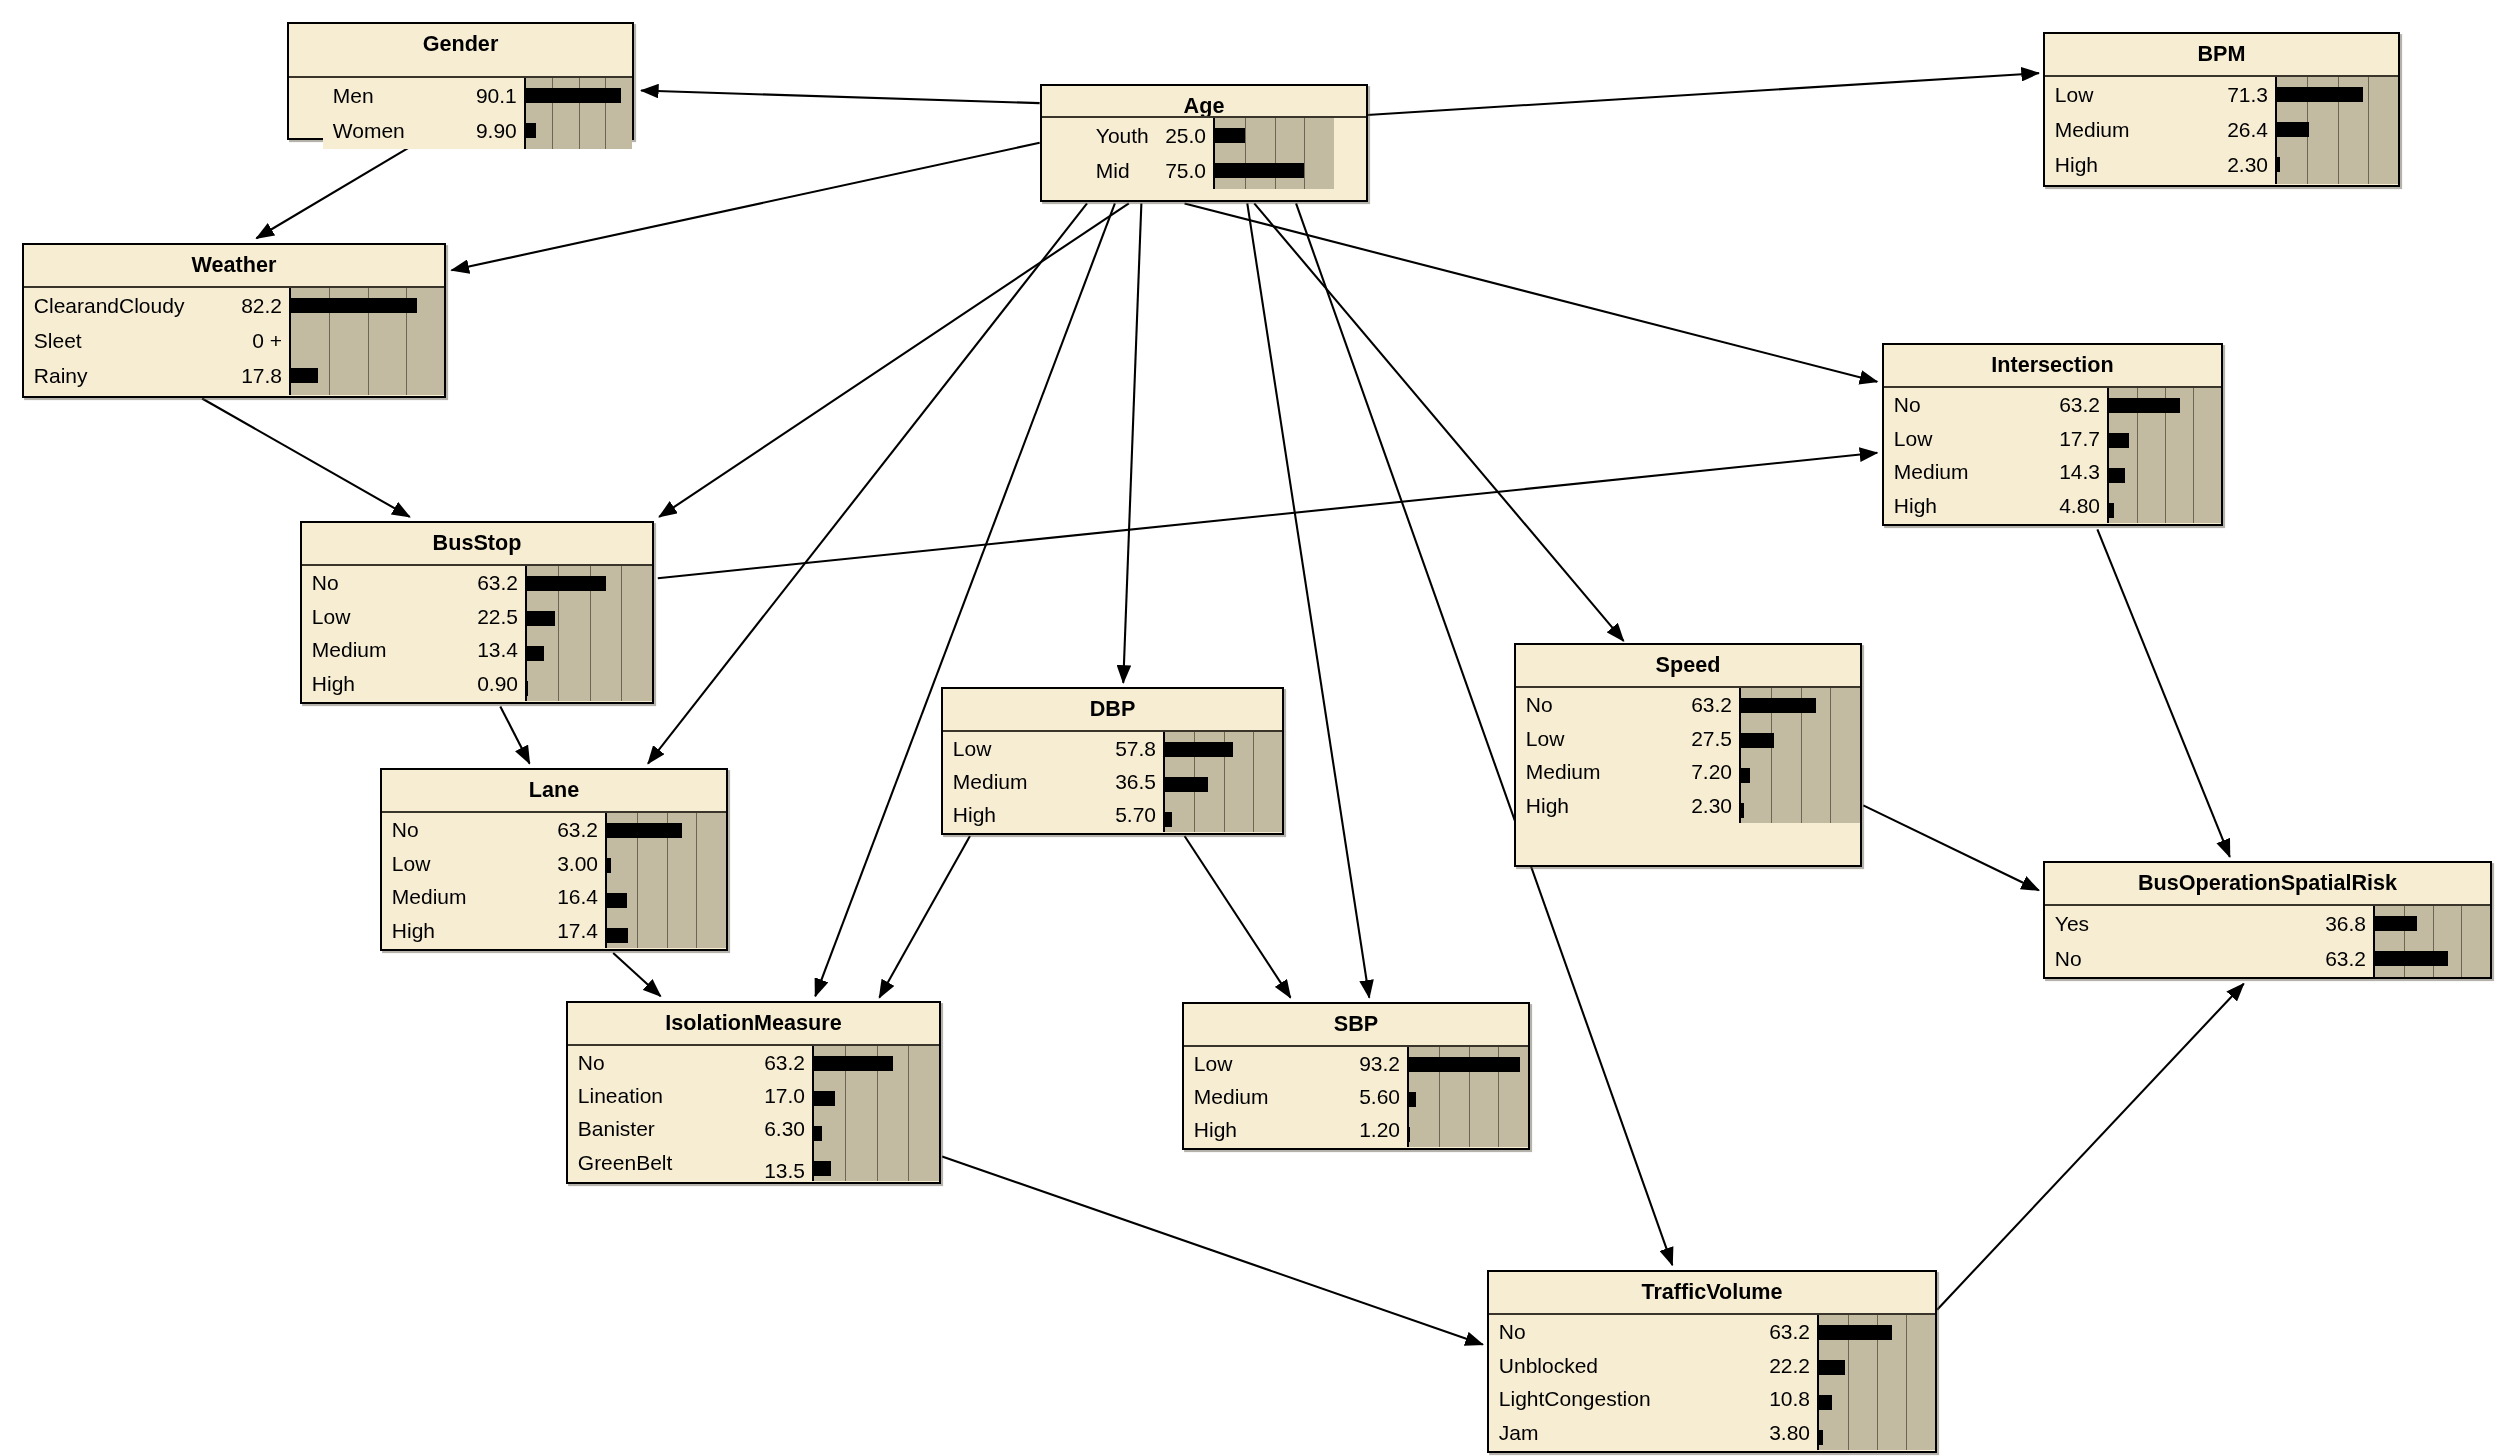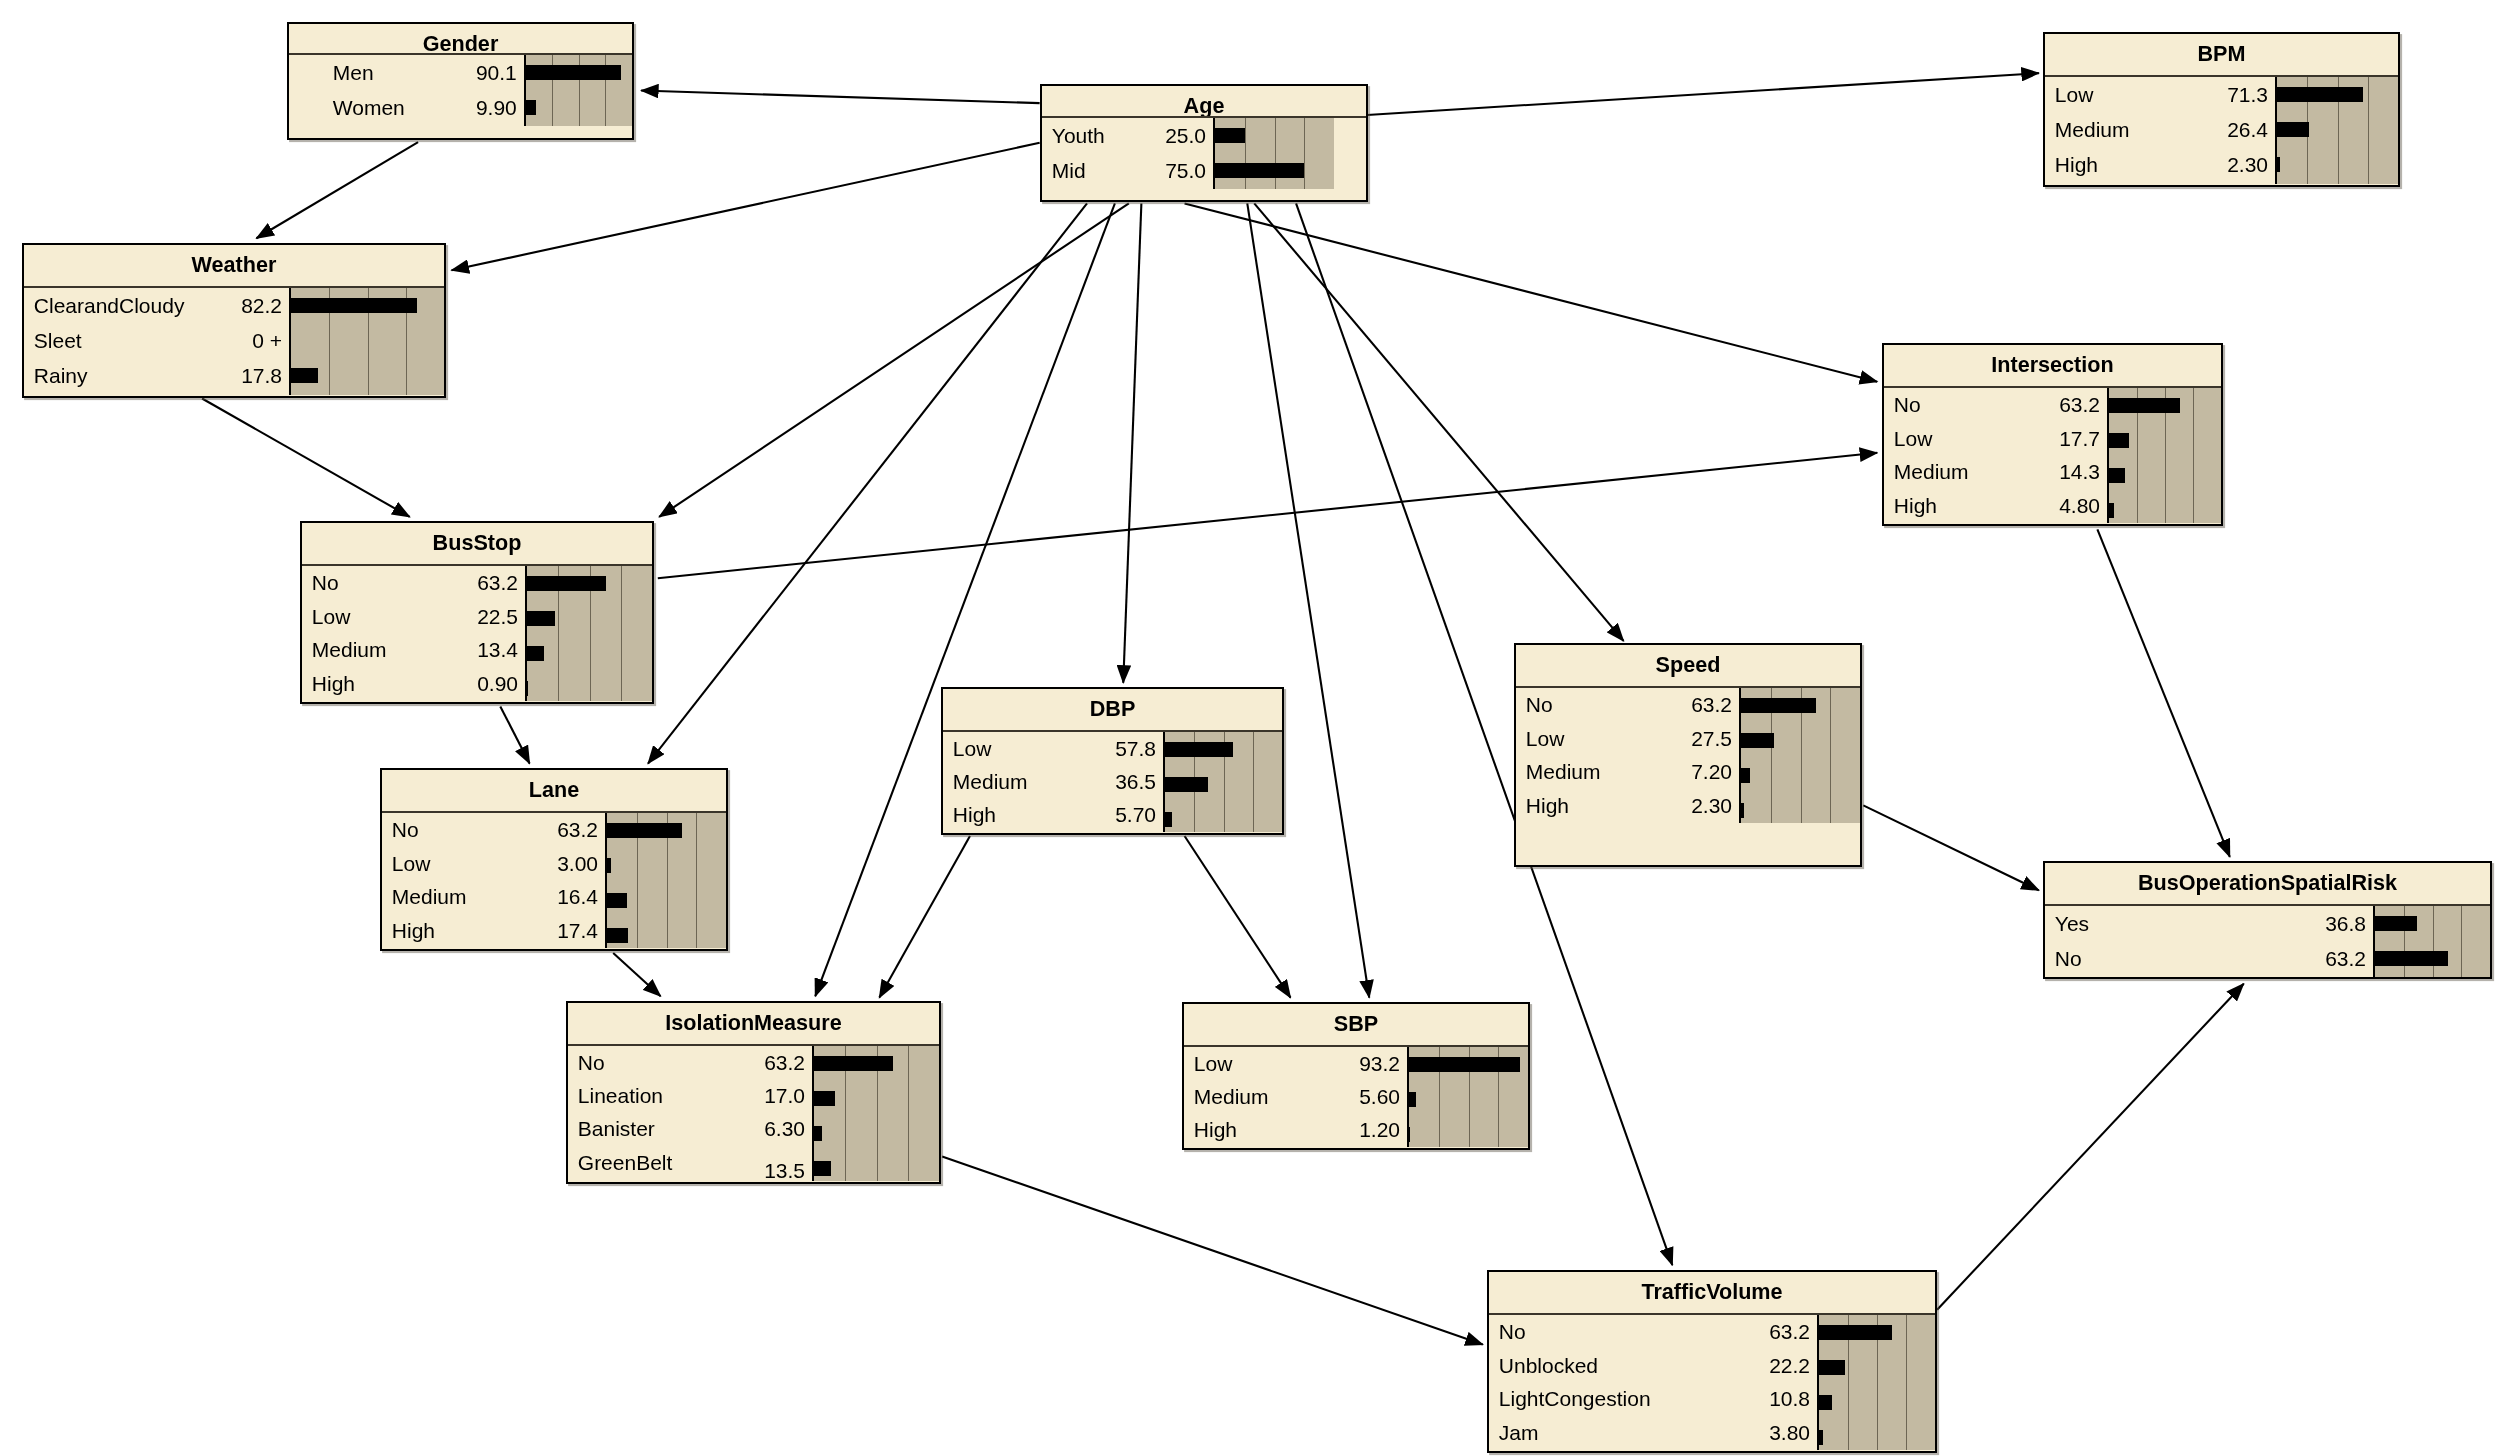--- a/index.html
+++ b/index.html
@@ -127,21 +127,21 @@
         <line x1="1700" y1="1200" x2="1852" y2="1432" stroke="#000000" stroke-width="3" marker-end="url(#arrowhead)"></line>
         <line x1="1860" y1="292" x2="2400" y2="1816" stroke="#000000" stroke-width="3" marker-end="url(#arrowhead)"></line>
         <line x1="1352" y1="1660" x2="2128" y2="1930" stroke="#000000" stroke-width="3" marker-end="url(#arrowhead)"></line>
         <line x1="2674" y1="1156" x2="2926" y2="1278" stroke="#000000" stroke-width="3" marker-end="url(#arrowhead)"></line>
         <line x1="3010" y1="760" x2="3200" y2="1230" stroke="#000000" stroke-width="3" marker-end="url(#arrowhead)"></line>
         <line x1="2780" y1="1880" x2="3220" y2="1412" stroke="#000000" stroke-width="3" marker-end="url(#arrowhead)"></line>
       </g>
   </svg>
   <div id="nodes-group">
       <div class="bn-node" style="left: 287px; top: 22px; width: 347px; height: 118px;">
-        <div class="bn-title" style="height: 31px; line-height: 40px; font-size: 21.6px;">Gender</div>
+        <div class="bn-title" style="height: 54px; line-height: 40px; font-size: 21.6px;">Gender</div>
         <div class="bn-body" style="height: 71px;">
           <div class="bn-rows" style="width: 223px; margin-left: 34px;">
             <div class="bn-row" style="height: 35px;">
               <span class="bn-state" style="font-size: 21px;">Men</span>
               <span class="bn-val" style="font-size: 21px;">90.1</span>
             </div>
             <div class="bn-row" style="height: 35px;">
               <span class="bn-state" style="font-size: 21px;">Women</span>
               <span class="bn-val" style="font-size: 21px;">9.90</span>
             </div>
@@ -155,21 +155,21 @@
             </div>
             <div class="bn-barrow" style="height: 35px;">
               <div class="bn-bar" style="width: 9.9%; height: 15.3px; top: 9.8px;"></div>
             </div>
           </div>
         </div>
       </div>
       <div class="bn-node" style="left: 1040px; top: 84px; width: 328px; height: 118px;">
         <div class="bn-title" style="height: 32px; line-height: 40px; font-size: 21.6px;">Age</div>
         <div class="bn-body" style="height: 71px;">
-          <div class="bn-rows" style="width: 171px;">
+          <div class="bn-rows" style="width: 171px; padding-left: 44px;">
             <div class="bn-row" style="height: 35px;">
               <span class="bn-state" style="font-size: 21px;">Youth</span>
               <span class="bn-val" style="font-size: 21px;">25.0</span>
             </div>
             <div class="bn-row" style="height: 35px;">
               <span class="bn-state" style="font-size: 21px;">Mid</span>
               <span class="bn-val" style="font-size: 21px;">75.0</span>
             </div>
           </div>
           <div class="bn-bars" style="width: 121px;">

